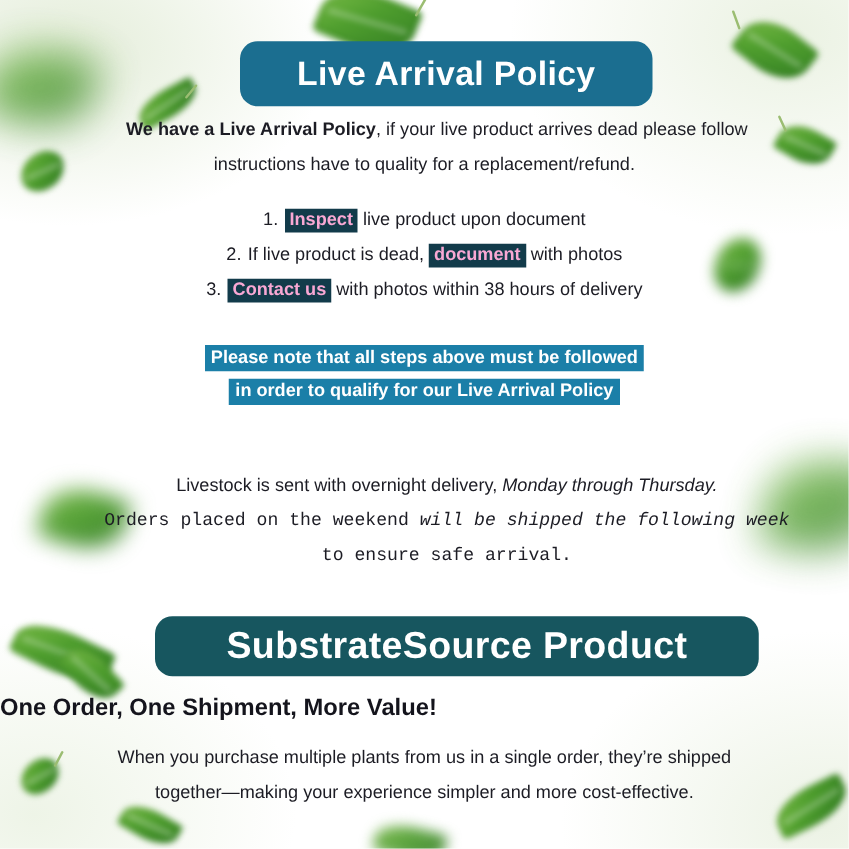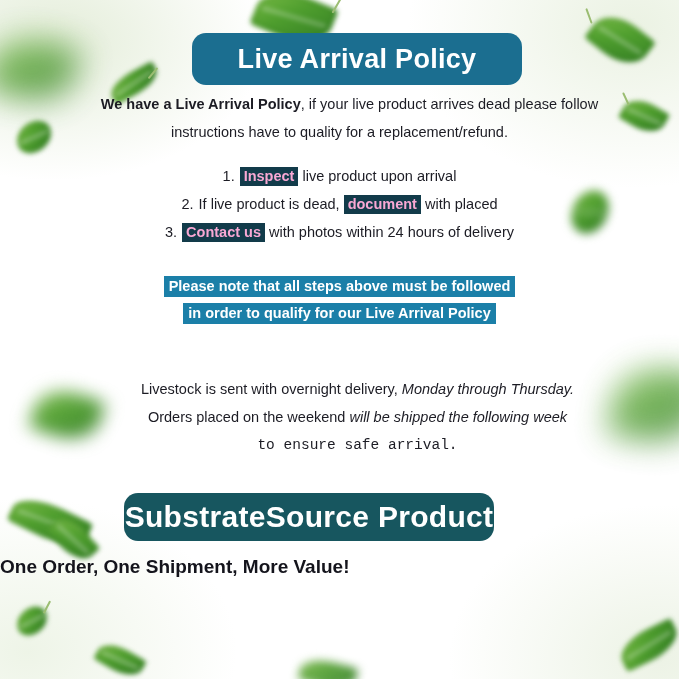--- a/index.html
+++ b/index.html
@@ -58,21 +58,21 @@
     display:flex;align-items:center;justify-content:center;
     text-align:center;
     white-space:nowrap;
   }
   #banner-top{
     left:178px;top:33px;width:330px;height:52px;
     font-size:27px;
     margin-left:14px;
   }
   #banner-bottom{
-    left:124px;top:493px;width:370px;height:48px;
+    left:124px;top:493px;width:483px;height:48px;
     background:#17565f;
     font-size:30px;
   }
 
   .para{
     position:absolute;
     left:0;right:0;
     text-align:center;
     color:#1c1c24;
     font-size:14.5px;
@@ -170,47 +170,51 @@
     <div class="banner" id="banner-top">Live Arrival Policy</div>
 
     <div class="para" id="intro">
       <span class="l1">
         <b>We have a Live Arrival Policy</b><span>, if your live product arrives dead please follow</span>
       </span>
       <span class="l2">instructions have to quality for a replacement/refund.</span>
     </div>
 
     <div class="listrow" id="li1">
-      <span class="num">1.</span><span class="hl">Inspect</span><span> live product upon arrival</span>
+      <span class="num">1.</span><span class="hl">Inspect</span><span> live product upon document</span>
     </div>
 
     <div class="listrow" id="li2">
-      <span class="num">2.</span><span>If live product is dead, </span><span class="hl">document</span><span> with placed</span>
+      <span class="num">2.</span><span>If live product is dead, </span><span class="hl">document</span><span> with photos</span>
     </div>
 
     <div class="listrow" id="li3">
-      <span class="num">3.</span><span class="hl">Contact us</span><span> with photos within 24 hours of delivery</span>
+      <span class="num">3.</span><span class="hl">Contact us</span><span> with photos within 38 hours of delivery</span>
     </div>
 
     <div class="notewrap" id="note1">
       <span class="note">Please note that all steps above must be followed</span>
     </div>
     <div class="notewrap" id="note2">
       <span class="note">in order to qualify for our Live Arrival Policy</span>
     </div>
 
     <div class="para" id="livestock">
       <span style="display:block;">
         <span>Livestock is sent with overnight delivery, </span><i>Monday through Thursday.</i>
       </span>
-      <span style="display:block;">
+      <span style="display:block;font-family:Liberation Mono, monospace;">
         <span>Orders placed on the weekend </span><i>will be shipped the following week</i>
       </span>
       <span style="display:block;font-family:Liberation Mono, monospace;">to ensure safe arrival.</span>
     </div>
 
     <div class="banner" id="banner-bottom">SubstrateSource Product</div>
 
     <div id="subhead">One Order, One Shipment, More Value!</div>
 
+    <div class="para" id="closing">
+      <span style="display:block;">When you purchase multiple plants from us in a single order, they’re shipped</span>
+      <span style="display:block;">together—making your experience simpler and more cost-effective.</span>
+    </div>
 
   </div>
 </div>
 
 </body></html>

